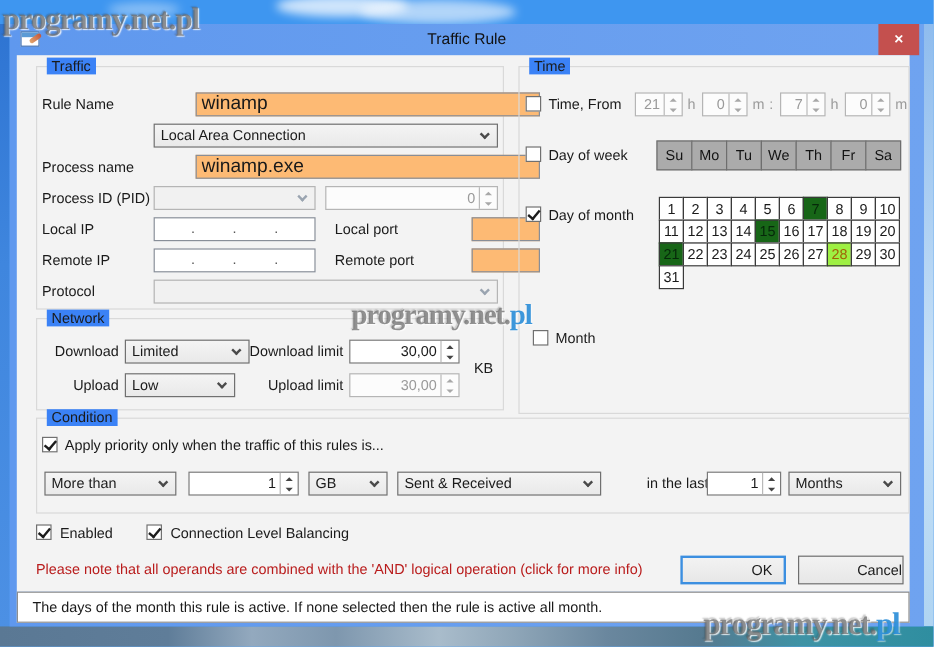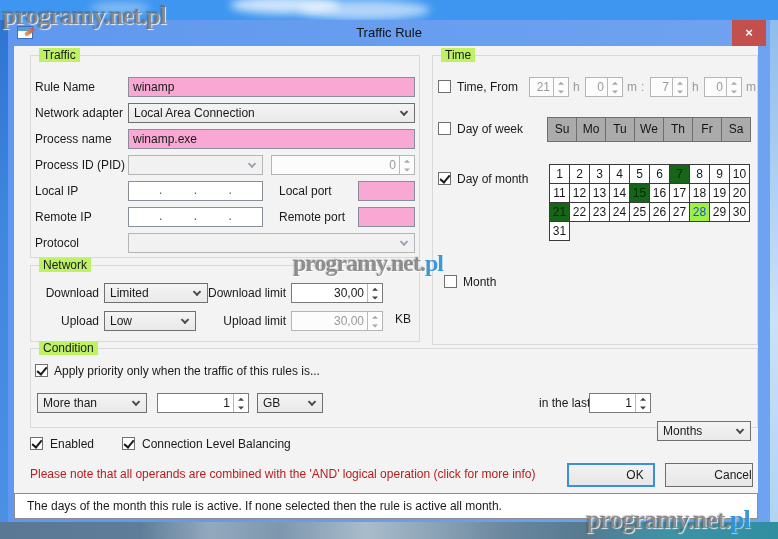--- a/index.html
+++ b/index.html
@@ -46,27 +46,27 @@
     background:linear-gradient(90deg,#E2A76F,#C4563A); transform:rotate(-35deg); border-radius:2px; }
   .close-btn { position:absolute; right:4px; top:0; width:34px; height:26px; background:#C4504E;
     color:#fff; font-size:13px; font-weight:bold; text-align:center; line-height:25px; }
 
   .client { position:absolute; left:6px; top:26px; width:744px; height:447px; background:#F3F3F3; }
   .statusbar { position:absolute; left:6px; top:473px; width:744px; height:26px; background:#FFF;
     border:1px solid #8E8E8E; line-height:24px; padding-left:12px; }
 
   
   .group { position:absolute; border:1px solid #D9D9D9; }
-  .glabel { position:absolute; top:-8px; left:8px; background:#bef264; padding:0 4px; }
+  .glabel { position:absolute; top:-8px; left:8px; background:#3b82f6; padding:0 4px; }
   .lbl { position:absolute; line-height:20px; white-space:nowrap; }
   .lbl.r { text-align:right; }
   .dim { color:#9A9A9A; }
 
-  .ti { position:absolute; background:#f9a8d4; border:1px solid #888E98; font-size:12px;
-    padding:0 4px; font-family:inherit; color:#1a1a1a; outline:none; }
+  .ti { position:absolute; background:#fdba74; border:1px solid #888E98; font-size:16px;
+    padding:0 4px; font-family:inherit; color:#1a1a1a; outline:none;margin-left:35px; }
 
   .combo { position:absolute; background:linear-gradient(#F4F4F4,#E9E9E9); border:1px solid #707070;
     line-height:18px; padding:0 18px 0 5px; overflow:hidden; white-space:nowrap; }
   .combo .chev { position:absolute; right:7px; top:50%; width:6px; height:6px;
     border-right:2px solid #4A4A4A; border-bottom:2px solid #4A4A4A;
     transform:translateY(-70%) rotate(45deg); }
   .combo.disabled { border-color:#B5B5B5; background:#F1F1F1; color:#9A9A9A; }
   .combo.disabled .chev { border-color:#9AA4B0; }
 
   .spin { position:absolute; background:#fff; border:1px solid #7A7A7A; display:flex; }
@@ -90,21 +90,21 @@
 
   .btnrow { position:absolute; display:flex; }
   .togbtn { background:#ABABAB; border:1px solid #6E6E6E; color:#141414; text-align:center;
     margin:0 -1px -1px 0; }
   .togbtn.wk { width:30px; height:25px; line-height:23px; }
   .togbtn.mo { width:34px; height:29px; line-height:27px; }
   .wrap { flex-wrap:wrap; }
   .cal-cell { width:21px; height:20px; line-height:18px; text-align:center; background:#fff;
     border:1px solid #3A3A3A; margin:0 -1px -1px 0; }
   .cal-cell.sel { color:#06280A; }
-  .cal-cell.hl  { color:#1d4ed8; }
+  .cal-cell.hl  { color:#a16207; }
 
   .pushbtn { position:absolute; width:88px; height:24px; background:linear-gradient(#F2F2F2,#E7E7E7);
     border:1px solid #6E6E6E; text-align:center; line-height:22px;padding-left:48px; }
   .pushbtn.ok { border:2px solid #3C8FE0; line-height:20px; }
   .note { position:absolute; color:#b91c1c; white-space:nowrap; }
 </style>
 </head>
 <body>
 
 <div class="desktop-top">
@@ -131,21 +131,20 @@
   </div>
 
   <div class="client">
 
     <div class="group" style="left:16px;top:9px;width:390px;height:203px;">
       <span class="glabel">Traffic</span>
 
       <span class="lbl" style="left:4px;top:21px;">Rule Name</span>
       <input class="ti" style="left: 97px; top: 21px; width: 287px; height: 20px;" value="winamp">
 
-      <span class="lbl" style="left:4px;top:47px;">Network adapter</span>
       <div class="combo" style="left:97px;top:47px;width:287px;height:20px;">
         <span>Local Area Connection</span><span class="chev"></span>
       </div>
 
       <span class="lbl" style="left:4px;top:73px;">Process name</span>
       <input class="ti" style="left: 97px; top: 73px; width: 287px; height: 20px;" value="winamp.exe">
 
       <span class="lbl" style="left:4px;top:99px;">Process ID (PID)</span>
       <div class="combo disabled" style="left:97px;top:99px;width:135px;height:20px;">
         <span></span><span class="chev"></span>
@@ -289,21 +288,21 @@
         <span>Limited</span><span class="chev"></span>
       </div>
       <span class="lbl r" style="left:150px;top:17px;width:105px;">Download limit</span>
       <div class="spin" style="left:260px;top:17px;width:92px;height:20px;">
         <span class="val">30,00</span>
           <span class="btns">
             <i class="up"></i>
             <i class="dn"></i>
           </span>
       </div>
-      <span class="lbl" style="left:364px;top:31px;margin-top:12px;">KB</span>
+      <span class="lbl" style="left:364px;top:31px;">KB</span>
 
       <span class="lbl r" style="left:0px;top:45px;width:68px;">Upload</span>
       <div class="combo" style="left:73px;top:45px;width:92px;height:20px;">
         <span>Low</span><span class="chev"></span>
       </div>
       <span class="lbl r" style="left:150px;top:45px;width:105px;">Upload limit</span>
       <div class="spin disabled" style="left:260px;top:45px;width:92px;height:20px;">
         <span class="val">30,00</span>
           <span class="btns">
             <i class="up"></i>
@@ -324,29 +323,32 @@
       <div class="spin" style="left:126px;top:44px;width:92px;height:20px;">
         <span class="val">1</span>
           <span class="btns">
             <i class="up"></i>
             <i class="dn"></i>
           </span>
       </div>
       <div class="combo" style="left:226px;top:44px;width:66px;height:20px;">
         <span>GB</span><span class="chev"></span>
       </div>
+      <div class="combo" style="left:300px;top:44px;width:170px;height:20px;">
+        <span>Sent &amp; Received</span><span class="chev"></span>
+      </div>
       <span class="lbl" style="left:508px;top:44px;">in the last</span>
       <div class="spin" style="left:558px;top:44px;width:62px;height:20px;">
         <span class="val">1</span>
           <span class="btns">
             <i class="up"></i>
             <i class="dn"></i>
           </span>
       </div>
-      <div class="combo" style="left:626px;top:44px;width:94px;height:20px;margin-top:28px;">
+      <div class="combo" style="left:626px;top:44px;width:94px;height:20px;">
         <span>Months</span><span class="chev"></span>
       </div>
     </div>
 
     <span class="cb checked" style="left:16px;top:391px;"></span>
     <span class="lbl" style="left:36px;top:388px;">Enabled</span>
     <span class="cb checked" style="left:108px;top:391px;"></span>
     <span class="lbl" style="left:128px;top:388px;">Connection Level Balancing</span>
 
     <span class="note" style="left:16px;top:421px;">Please note that all operands are combined with the 'AND' logical operation (click for more info)</span>

